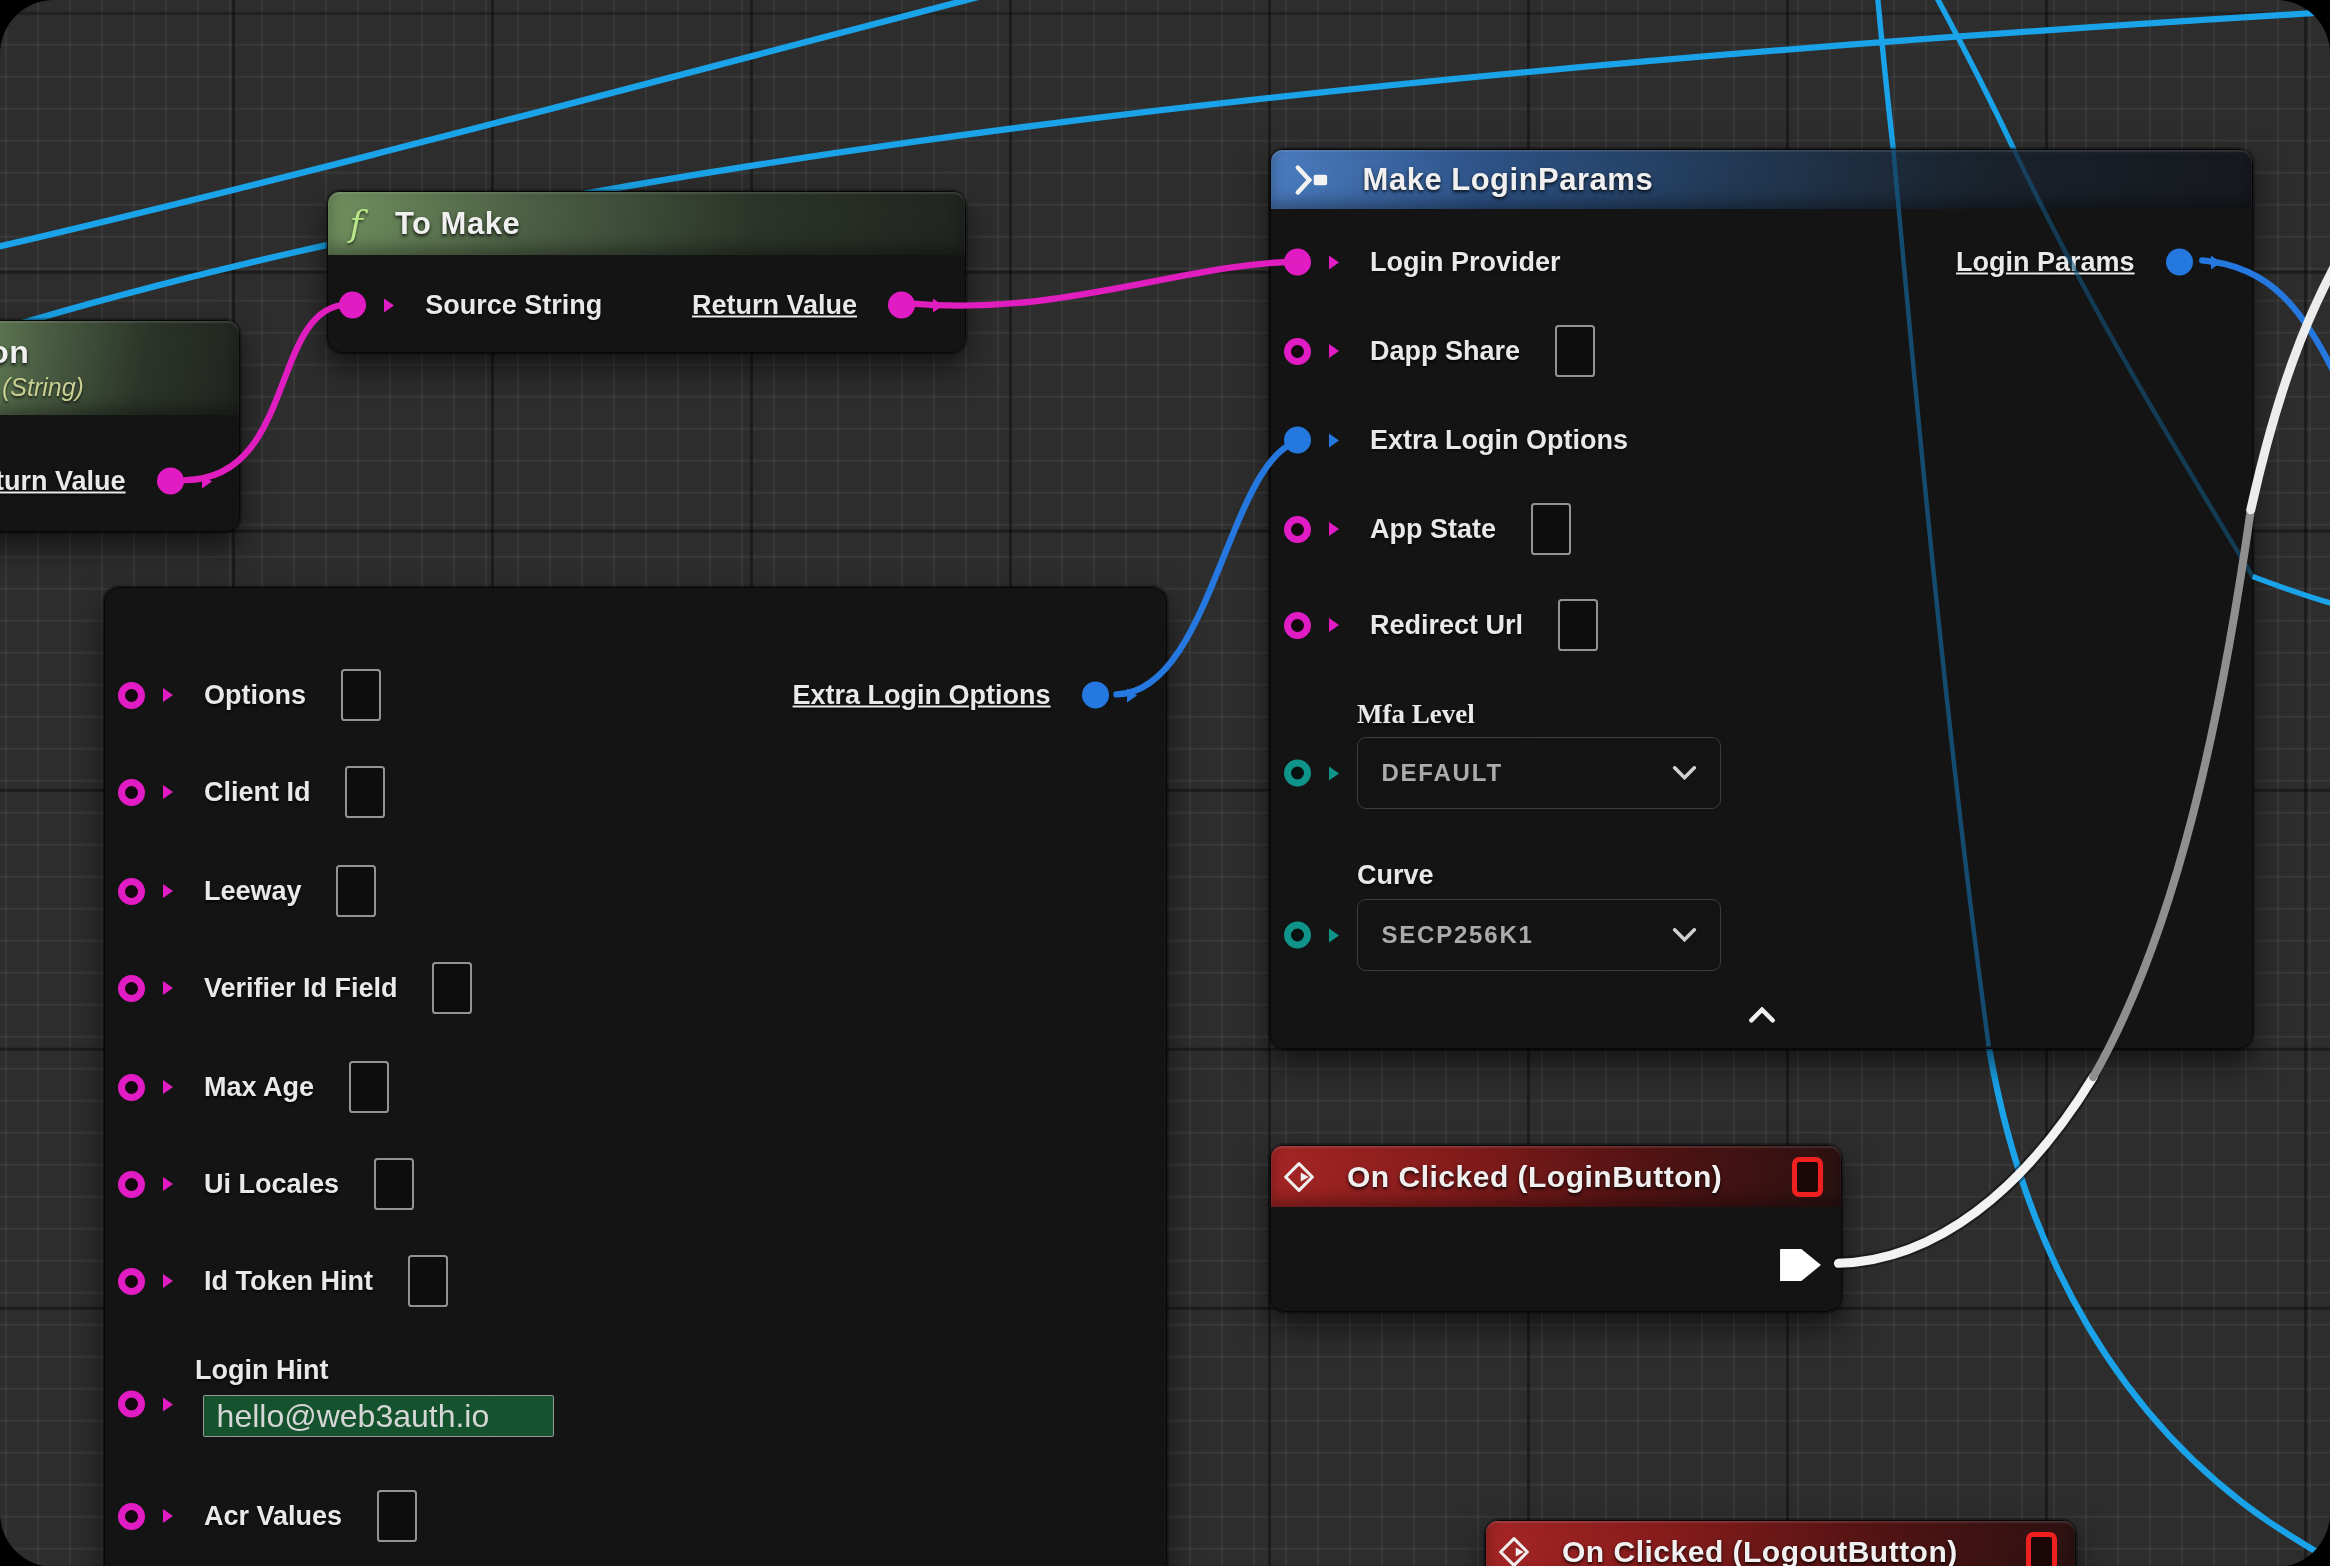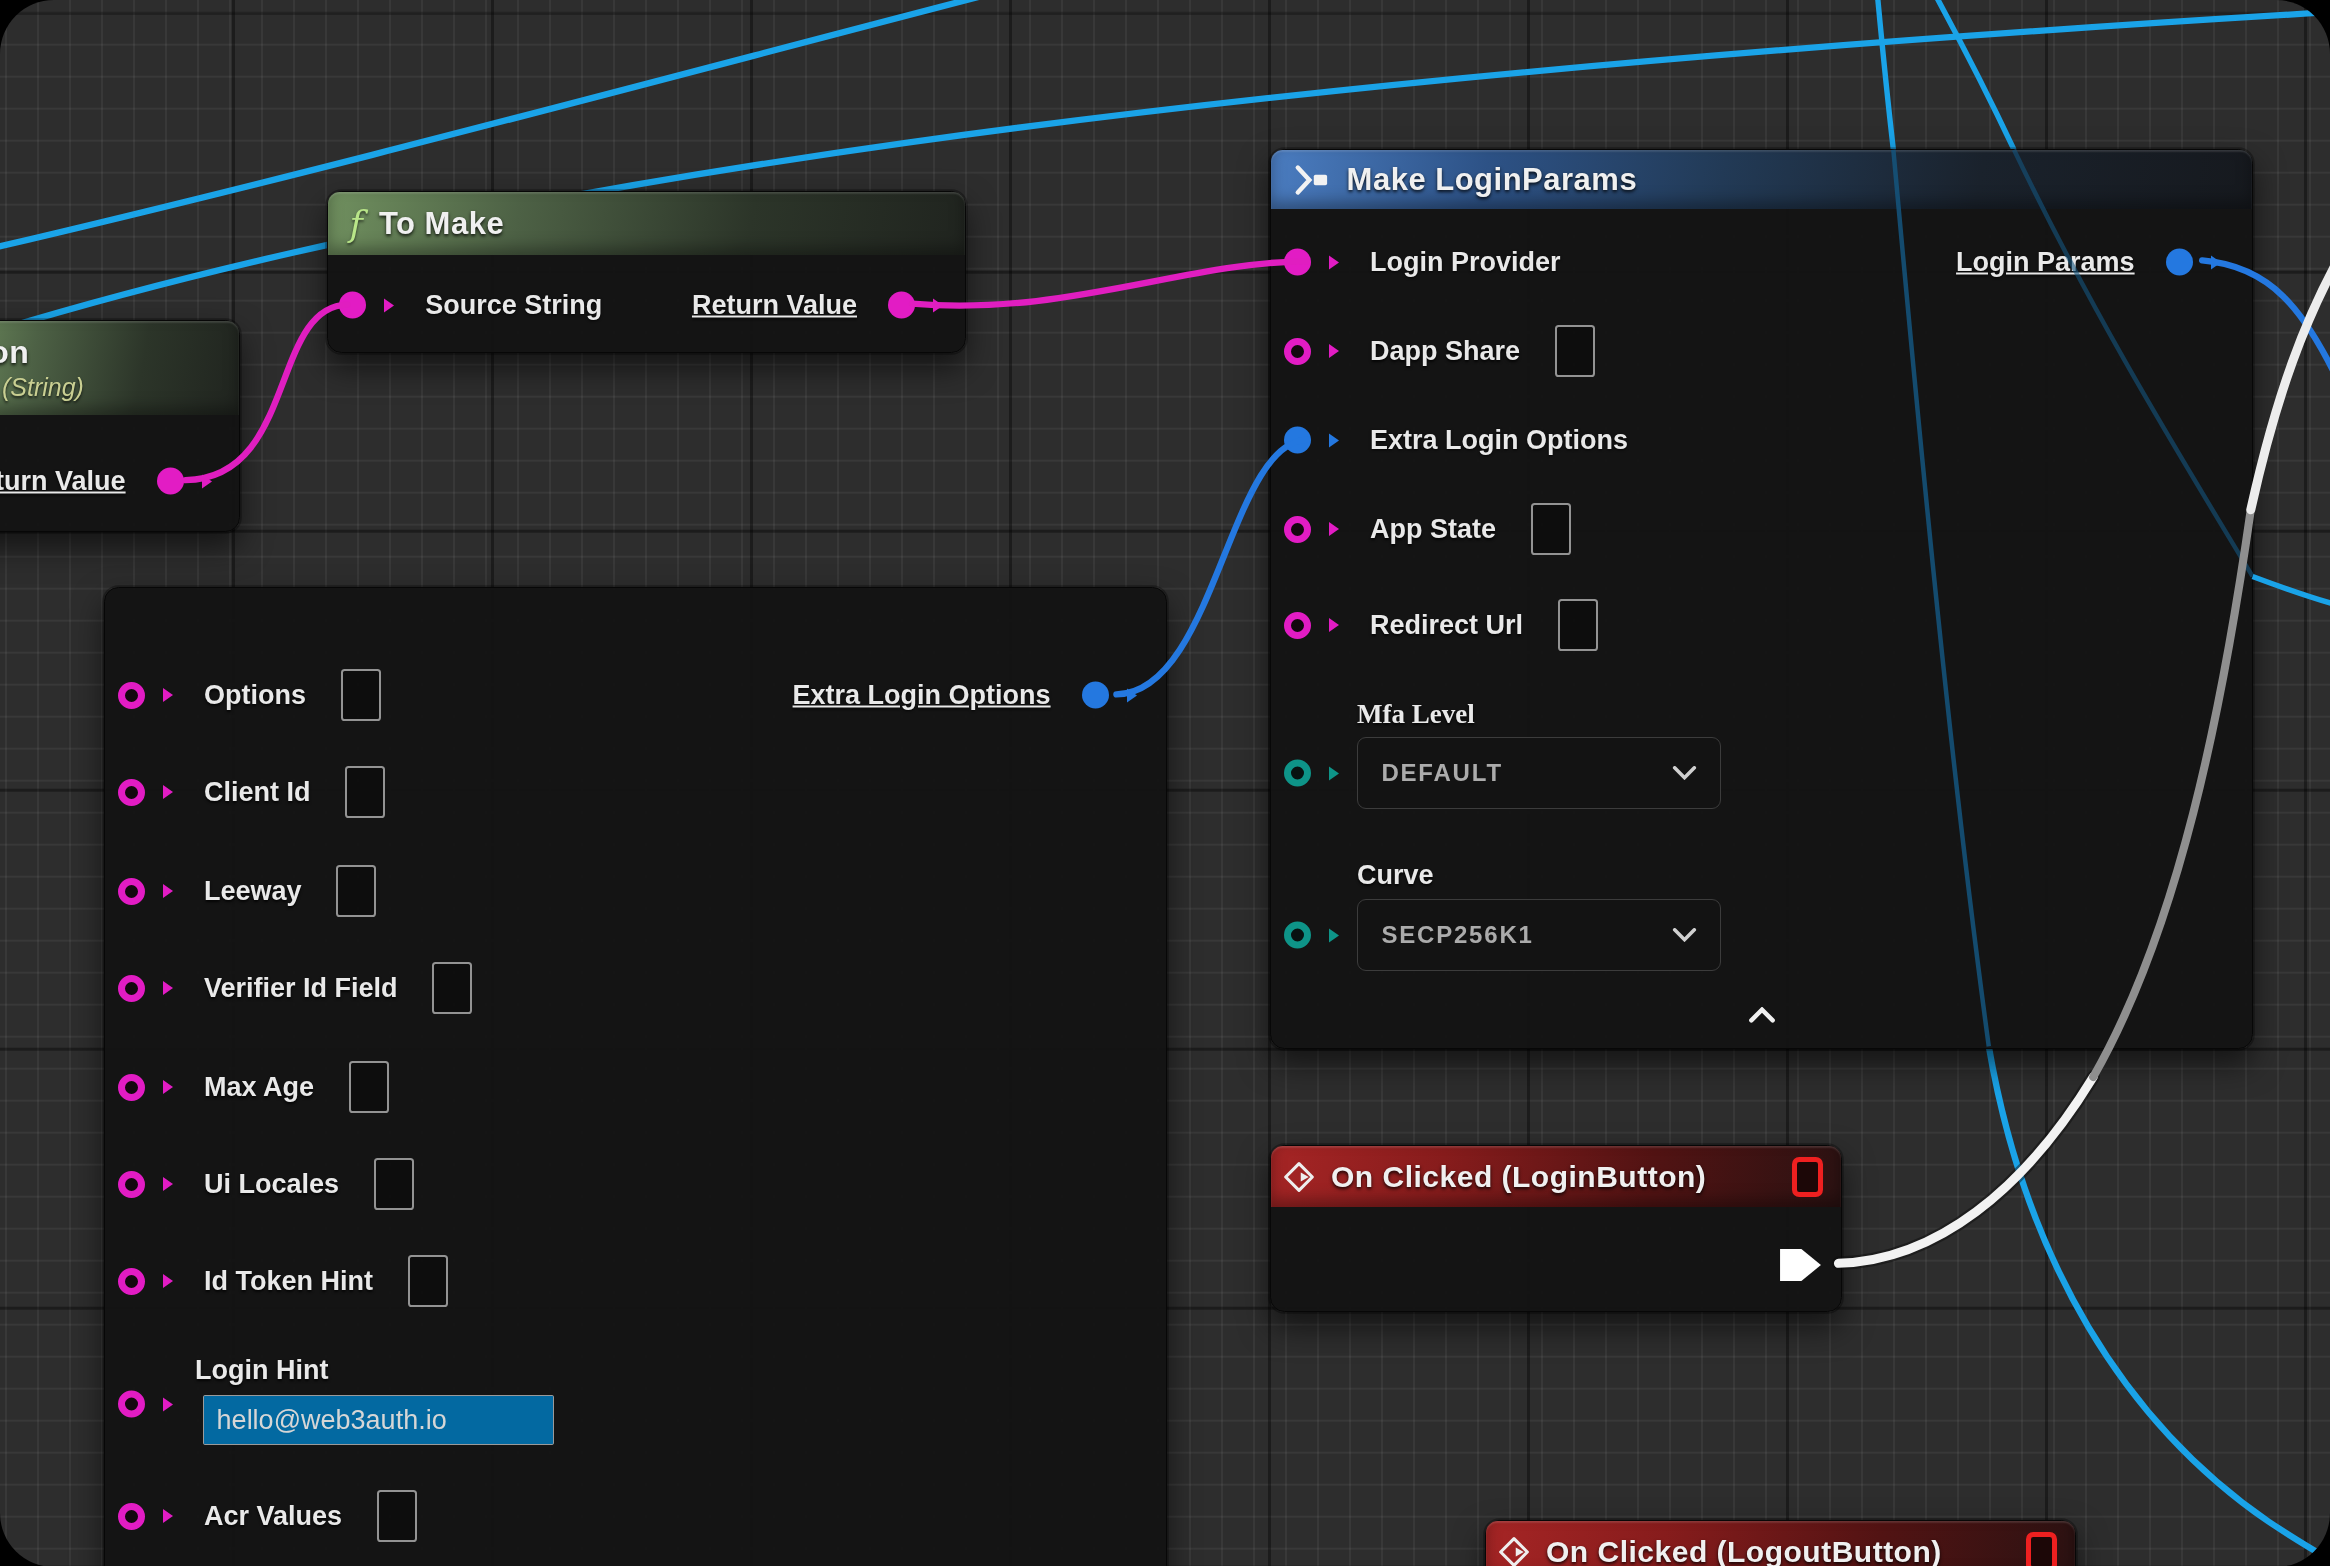--- a/index.html
+++ b/index.html
@@ -18,21 +18,21 @@
   }
   svg.wirelayer{position:absolute;left:0;top:0;pointer-events:none;}
   .under{z-index:1;} .over{z-index:3;}
   .node{
     position:absolute;z-index:2;border-radius:14.4px;
     background:rgba(20,20,20,.97);
     border:1.8px solid #070707;
     box-shadow:0 14.4px 31px rgba(0,0,0,.55), 0 0 0 1.8px rgba(0,0,0,.3);
   }
   .hdr{
-    display:flex;align-items:center;gap:16px;padding:0 21.6px;
+    display:flex;align-items:center;gap:32px;padding:0 21.6px;
     border-radius:11.7px 11.7px 0 0;position:relative;
     box-shadow:inset 0 1.8px 1.8px rgba(255,255,255,.14), inset 0 -7.2px 14.4px rgba(0,0,0,.35);
   }
   .hdr.blue {background:linear-gradient(100deg,#4b7dc1 0%,#2d5286 22%,#223a56 46%,#1a222c 72%,#16191e 100%);}
   .hdr.green{background:linear-gradient(100deg,#70905f 0%,#4d6145 30%,#2c3529 66%,#20241f 100%);}
   .hdr.red  {background:linear-gradient(100deg,#a62525 0%,#871c1c 30%,#521313 66%,#2b1212 100%);padding-left:12px;}
   .title{font-size:31px;font-weight:bold;color:#f0f0f0;letter-spacing:0.5px;text-shadow:0 1.8px 3.6px rgba(0,0,0,.85);white-space:nowrap;}
   .subtitle{font-size:25px;font-style:italic;color:#c9cf92;text-shadow:0 1.8px 2.7px rgba(0,0,0,.7);}
   .row{position:absolute;display:flex;align-items:center;gap:22px;transform:translateY(-50%);}
   .plabel{font-size:27px;font-weight:600;color:#e9e9e9;text-shadow:0 1.8px 2.7px rgba(0,0,0,.8);white-space:nowrap;margin-left:9px;}
@@ -44,22 +44,22 @@
   .wg{width:0;height:0;border-top:7.2px solid transparent;border-bottom:7.2px solid transparent;margin-left:-3.6px;flex:0 0 auto;}
   .wg.m{border-left:10px solid #e21cc4;} .wg.b{border-left:10px solid #2478e0;} .wg.t{border-left:10px solid #0e9488;}
   .vbox{width:40px;height:52px;border:2.7px solid #939393;border-radius:3.6px;background:rgba(0,0,0,.3);margin-left:12.6px;flex:0 0 auto;}
   .dd{
     position:absolute;width:364px;height:72px;background:#131313;border:1.8px solid #3c3c3c;border-radius:9px;
     display:flex;align-items:center;justify-content:space-between;padding:0 23.4px;
   }
   .dd span{font-size:24px;font-weight:600;color:#ababab;letter-spacing:1.8px;}
   .flabel{position:absolute;font-size:27px;font-weight:600;color:#e9e9e9;text-shadow:0 1.8px 2.7px rgba(0,0,0,.8);}
   .hint-input{
-    position:absolute;width:351px;height:50px;background:#0369a1;border:1.8px solid #9a9a9a;border-radius:1.8px;
-    color:#d6d6d6;font-size:27px;font-family:"Liberation Sans",sans-serif;padding:0 12.6px;outline:none;
+    position:absolute;width:351px;height:42px;background:#14532d;border:1.8px solid #9a9a9a;border-radius:1.8px;
+    color:#d6d6d6;font-size:32px;font-family:"Liberation Sans",sans-serif;padding:0 12.6px;outline:none;
   }
   .redbox{position:absolute;width:31px;height:40px;border:5.4px solid #ee2020;border-radius:7.2px;background:#1c0707;}
   .fnicon{font-family:"DejaVu Serif",serif;font-style:italic;font-size:36px;color:#b9e689;text-shadow:0 1.8px 2.7px rgba(0,0,0,.6);}
   .collapse{position:absolute;left:50%;transform:translateX(-50%);}
 </style>
 </head>
 <body>
 
 <div class="frame">
 

